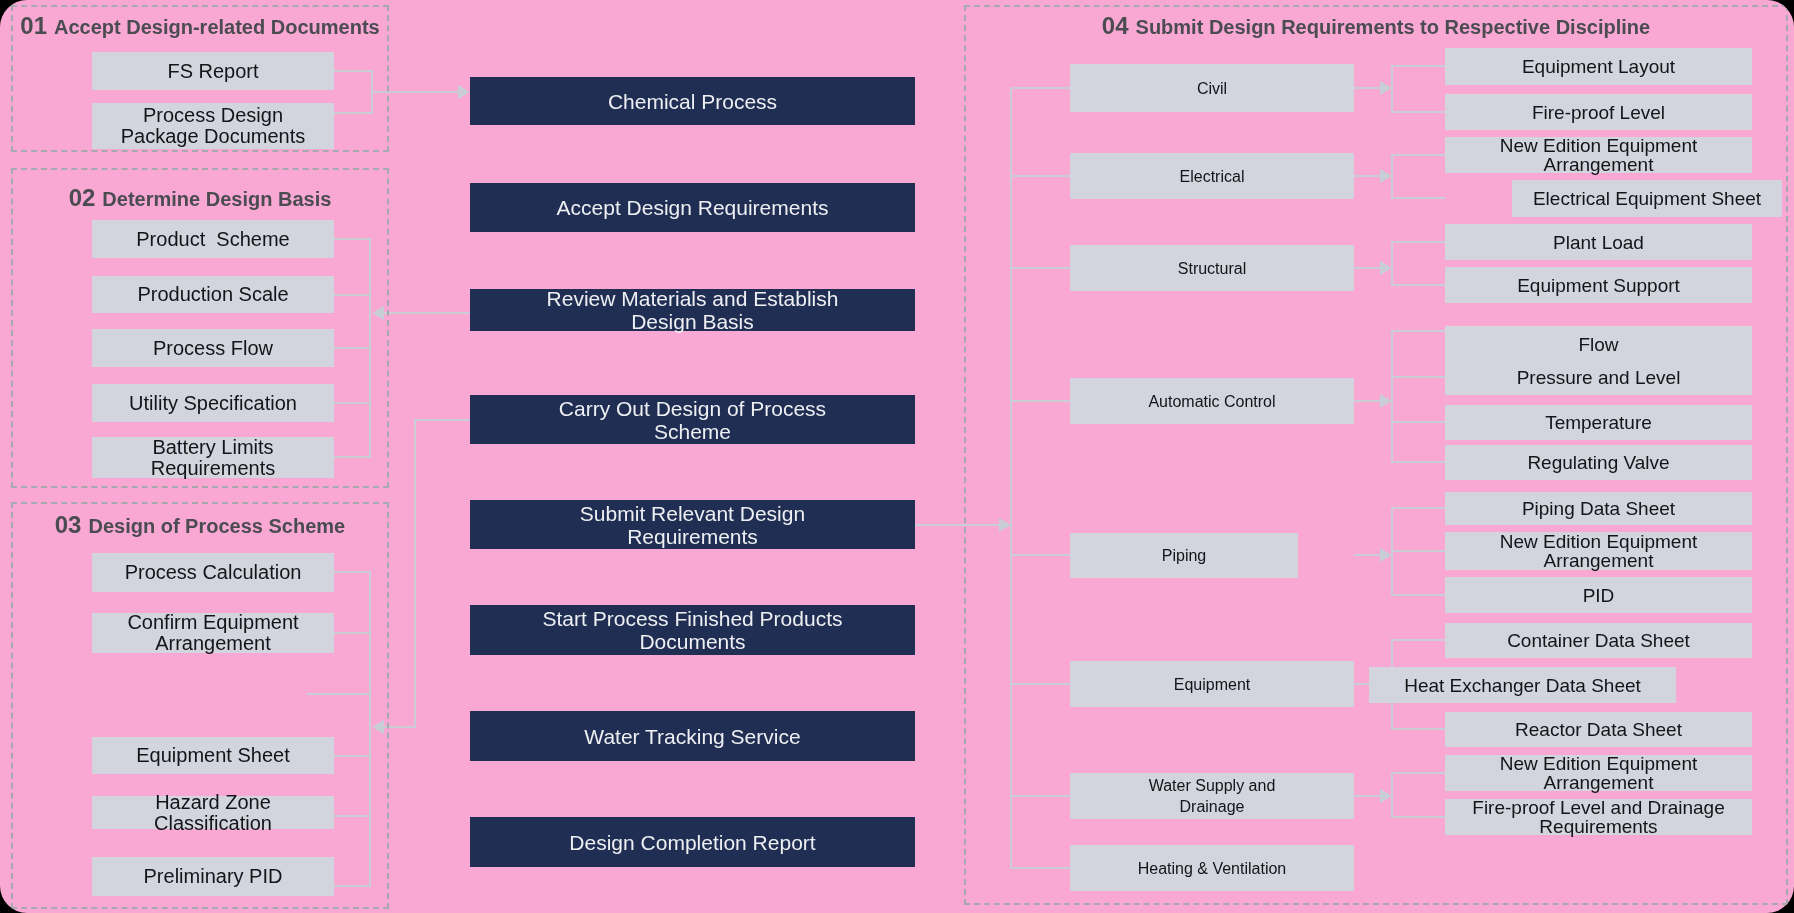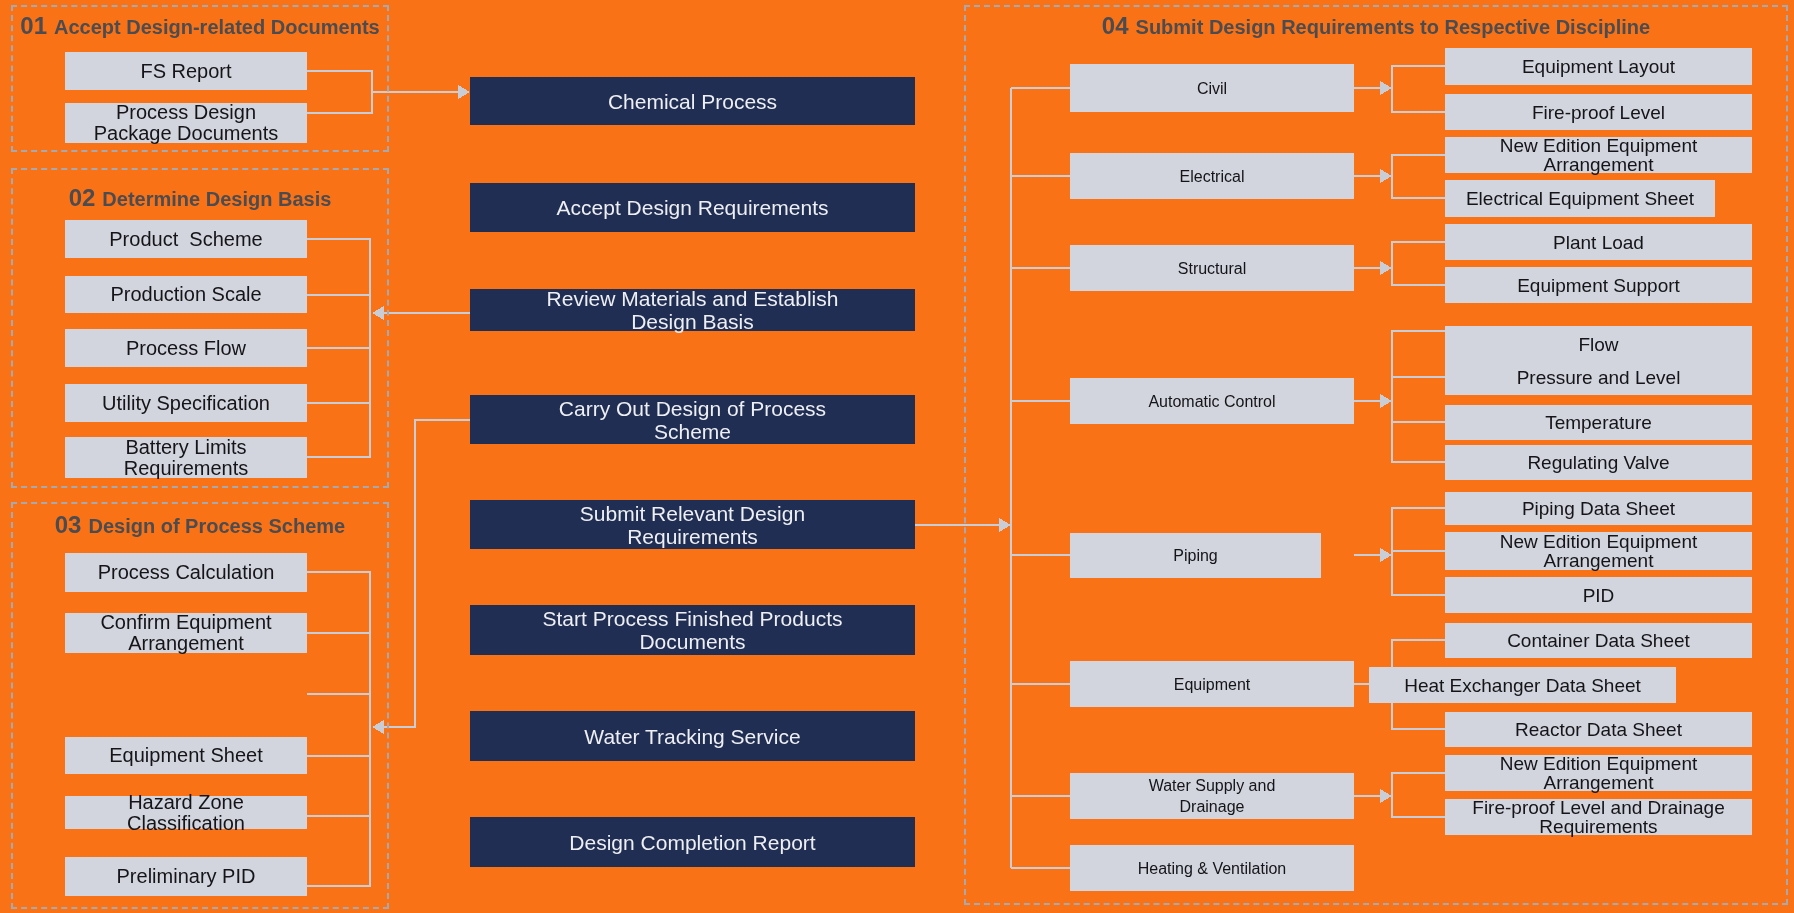--- a/index.html
+++ b/index.html
@@ -1,23 +1,23 @@
 <!DOCTYPE html>
 <html><head>
 <meta charset="utf-8">
 <style>
   html,body{margin:0;padding:0;background:#000;}
-  #canvas{position:relative;width:1794px;height:913px;background:#f97316;overflow:hidden;
-          font-family:"Liberation Sans","DejaVu Sans",sans-serif;}
+  #canvas{position:relative;width:1794px;height:913px;background:#f9a8d4;overflow:hidden;
+          font-family:"Liberation Sans","DejaVu Sans",sans-serif;border-radius:27px;}
   .group{position:absolute;border:2px dashed #A6A9AF;box-sizing:border-box;}
   .gtitle{position:absolute;text-align:center;font-weight:bold;color:#4B4C51;font-size:20px;white-space:nowrap;}
   .gtitle .num{font-size:24px;margin-right:7px;}
   .box{position:absolute;display:flex;align-items:center;justify-content:center;text-align:center;
        white-space:pre-wrap;box-sizing:border-box;}
-  .item{background:#D2D5DD;color:#141419;font-size:20px;line-height:21px;}
+  .item{background:#D2D5DD;color:#141419;font-size:20px;line-height:21px;margin-left:27px;}
   .disc{background:#D2D5DD;color:#141419;font-size:16px;line-height:21px;}
   .out{background:#D2D5DD;color:#141419;font-size:19px;line-height:19px;}
   .step{background:#202E53;color:#EDEFF2;font-size:21px;line-height:23px;}
   svg.wires{position:absolute;left:0;top:0;}
   svg.wires line{stroke:#C9CDD6;stroke-width:2;}
   svg.wires polygon{fill:#C9CDD6;stroke:none;}
 </style>
 </head>
 <body>
 
@@ -145,21 +145,21 @@
     <span class="num">02</span><span>Determine Design Basis</span>
   </div>
   <div class="gtitle" style="left:11px;top:511px;width:378px">
     <span class="num">03</span><span>Design of Process Scheme</span>
   </div>
   <div class="gtitle" style="left:964px;top:12px;width:824px">
     <span class="num">04</span><span>Submit Design Requirements to Respective Discipline</span>
   </div>
 
   <div class="box item" style="left:65px;top:52px;width:242px;height:38px">FS Report</div>
-  <div class="box item" style="left:65px;top:103px;width:242px;height:40px">Process Design
+  <div class="box item" style="left:65px;top:103px;width:242px;height:46px">Process Design
 Package Documents</div>
 
   <div class="box item" style="left:65px;top:220px;width:242px;height:38px">Product  Scheme</div>
   <div class="box item" style="left:65px;top:276px;width:242px;height:37px">Production Scale</div>
   <div class="box item" style="left:65px;top:329px;width:242px;height:38px">Process Flow</div>
   <div class="box item" style="left:65px;top:384px;width:242px;height:38px">Utility Specification</div>
   <div class="box item" style="left:65px;top:437px;width:242px;height:41px">Battery Limits
 Requirements</div>
 
   <div class="box item" style="left:65px;top:553px;width:242px;height:39px">Process Calculation</div>
@@ -180,31 +180,31 @@
 Requirements</div>
   <div class="box step" style="left:470px;top:605px;width:445px;height:50px">Start Process Finished Products
 Documents</div>
   <div class="box step" style="left:470px;top:711px;width:445px;height:50px">Water Tracking Service</div>
   <div class="box step" style="left:470px;top:817px;width:445px;height:50px">Design Completion Report</div>
 
   <div class="box disc" style="left:1070px;top:64px;width:284px;height:48px">Civil</div>
   <div class="box disc" style="left:1070px;top:153px;width:284px;height:46px">Electrical</div>
   <div class="box disc" style="left:1070px;top:245px;width:284px;height:46px">Structural</div>
   <div class="box disc" style="left:1070px;top:378px;width:284px;height:46px">Automatic Control</div>
-  <div class="box disc" style="left:1070px;top:533px;width:251px;height:45px">Piping</div>
+  <div class="box disc" style="left:1070px;top:533px;width:228px;height:45px">Piping</div>
   <div class="box disc" style="left:1070px;top:661px;width:284px;height:46px">Equipment</div>
   <div class="box disc" style="left:1070px;top:773px;width:284px;height:46px">Water Supply and
 Drainage</div>
   <div class="box disc" style="left:1070px;top:845px;width:284px;height:46px">Heating &amp; Ventilation</div>
 
   <div class="box out" style="left:1445px;top:48px;width:307px;height:37px">Equipment Layout</div>
   <div class="box out" style="left:1445px;top:94px;width:307px;height:36px">Fire-proof Level</div>
   <div class="box out" style="left:1445px;top:137px;width:307px;height:36px">New Edition Equipment
 Arrangement</div>
-  <div class="box out" style="left:1445px;top:180px;width:270px;height:37px">Electrical Equipment Sheet</div>
+  <div class="box out" style="left:1512px;top:180px;width:270px;height:37px">Electrical Equipment Sheet</div>
   <div class="box out" style="left:1445px;top:224px;width:307px;height:36px">Plant Load</div>
   <div class="box out" style="left:1445px;top:267px;width:307px;height:36px">Equipment Support</div>
   <div class="box out" style="left:1445px;top:326px;width:307px;height:37px">Flow</div>
   <div class="box out" style="left:1445px;top:360px;width:307px;height:35px">Pressure and Level</div>
   <div class="box out" style="left:1445px;top:405px;width:307px;height:35px">Temperature</div>
   <div class="box out" style="left:1445px;top:445px;width:307px;height:35px">Regulating Valve</div>
   <div class="box out" style="left:1445px;top:492px;width:307px;height:33px">Piping Data Sheet</div>
   <div class="box out" style="left:1445px;top:532px;width:307px;height:38px">New Edition Equipment
 Arrangement</div>
   <div class="box out" style="left:1445px;top:577px;width:307px;height:36px">PID</div>

